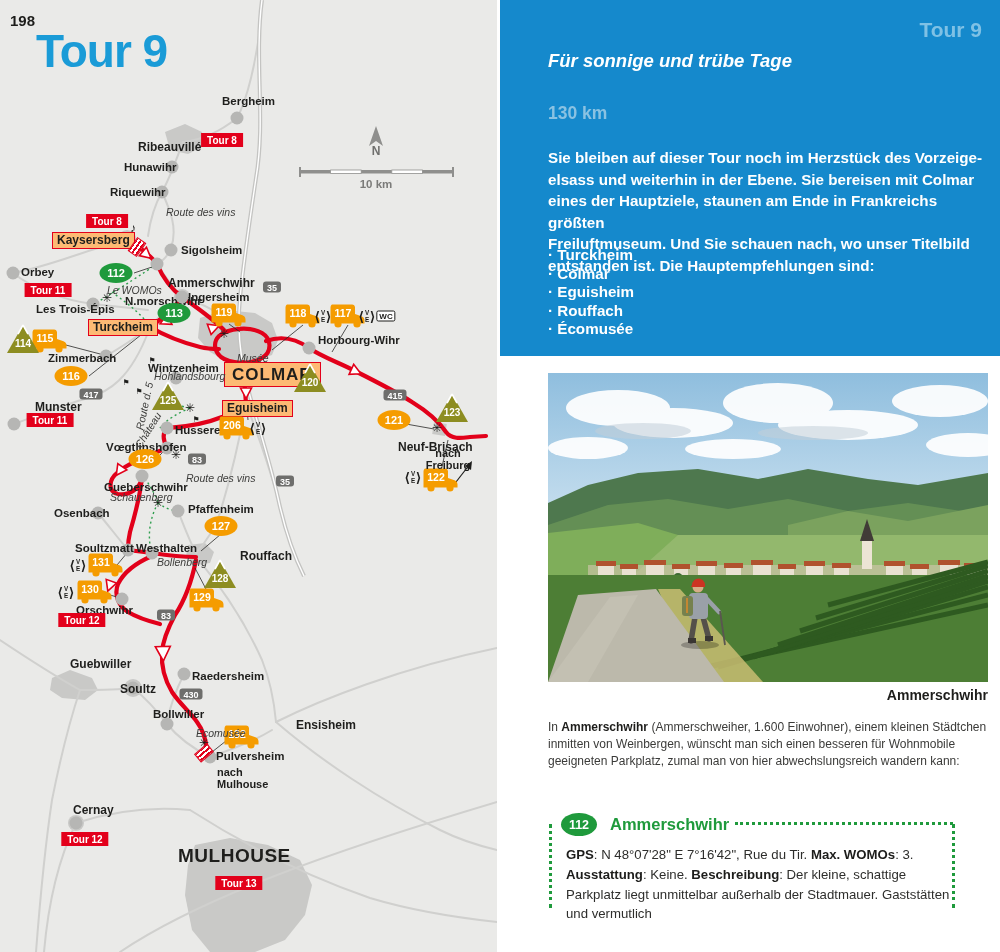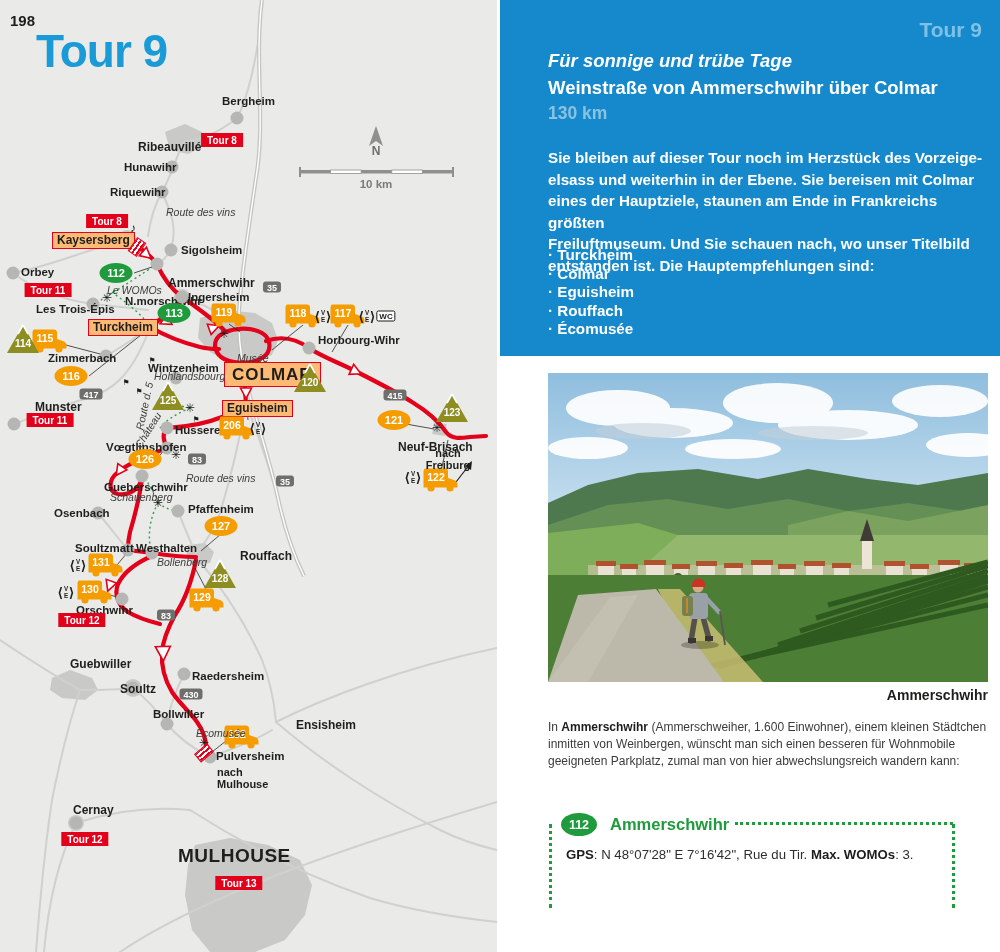--- a/index.html
+++ b/index.html
@@ -481,21 +481,20 @@
         <div class="noteicon" style="left: 133px; top: 228px; position: absolute;">♪</div>
         <div class="redbars" style="left: 137px; top: 247px; position: absolute; transform: translate(-50%, -50%) rotate(-55deg);"></div>
         <div class="redbars" style="left: 204px; top: 753px; position: absolute; transform: translate(-50%, -50%) rotate(-40deg);"></div>
       </div>
   </div>
 
   <div id="panel">
     <div class="blue-box">
       <div class="tour-tag">Tour 9</div>
       <div class="bb-subtitle">Für sonnige und trübe Tage</div>
-      <div class="bb-title">Weinstraße von Ammerschwihr über Colmar</div>
       <div class="bb-dist">130 km</div>
       <div class="bb-para">Sie bleiben auf dieser Tour noch im Herzstück des Vorzeige-
 elsass und weiterhin in der Ebene. Sie bereisen mit Colmar
 eines der Hauptziele, staunen am Ende in Frankreichs größten
 Freiluftmuseum. Und Sie schauen nach, wo unser Titelbild
 entstanden ist. Die Hauptempfehlungen sind:</div>
       <ul class="bb-list" id="highlight-list">
           <li>Turckheim</li>
           <li>Colmar</li>
           <li>Eguisheim</li>
@@ -605,15 +604,16 @@
 
     <div class="body-para" id="body-para"><span>In </span><b>Ammerschwihr</b><span> (Ammerschweiher, 1.600 Einwohner), einem kleinen Städtchen inmitten von Weinbergen, wünscht man sich einen besseren für Wohnmobile geeigneten Parkplatz, zumal man von hier abwechslungsreich wandern kann:</span></div>
 
     <div class="stop-oval">112</div>
     <div class="stop-name">Ammerschwihr</div>
     <div class="stop-leader"></div>
     <div class="stop-rule-l"></div>
     <div class="stop-rule-r"></div>
     <div class="gps-block" id="gps-block">
         <div><b>GPS</b><span>: N 48°07'28" E 7°16'42", Rue du Tir. </span><b>Max. WOMOs</b><span>: 3.</span></div>
+        <div><b>Ausstattung</b><span>: Keine. </span><b>Beschreibung</b><span>: Der kleine, schattige Parkplatz liegt unmittelbar außerhalb der Stadtmauer. Gaststätten und vermutlich</span></div>
       </div>
   </div>
 </div>
 
 </body></html>

